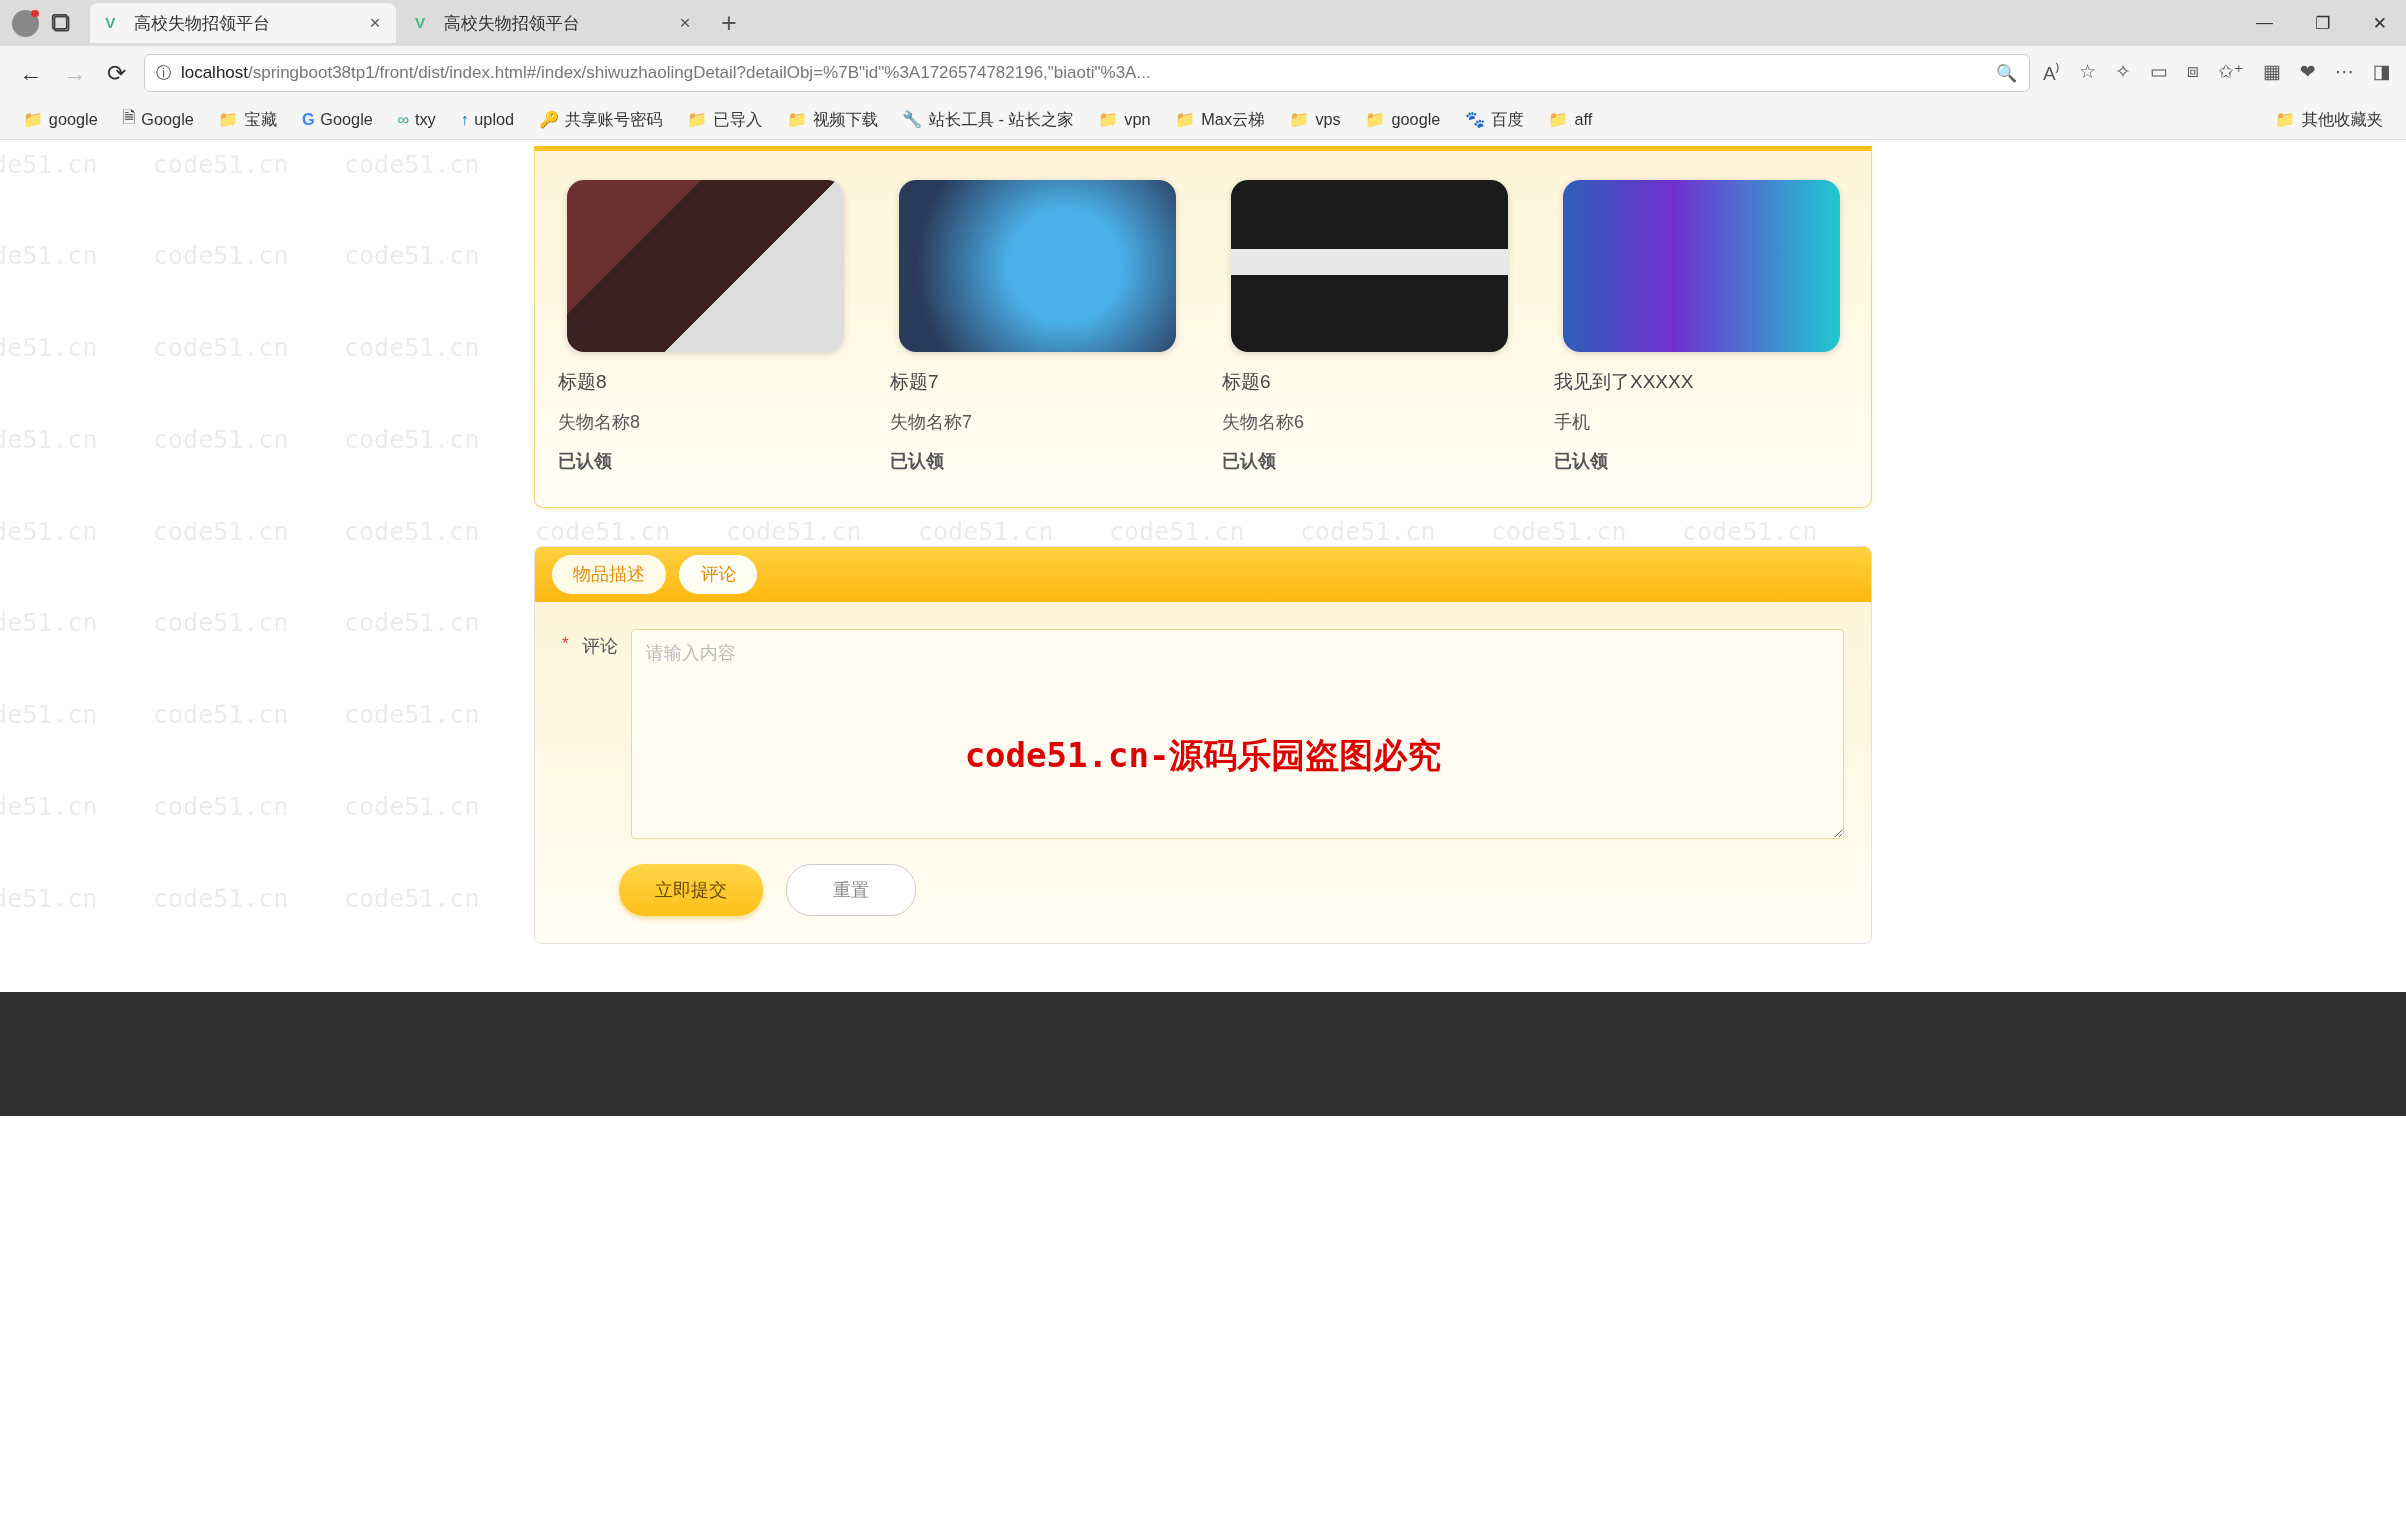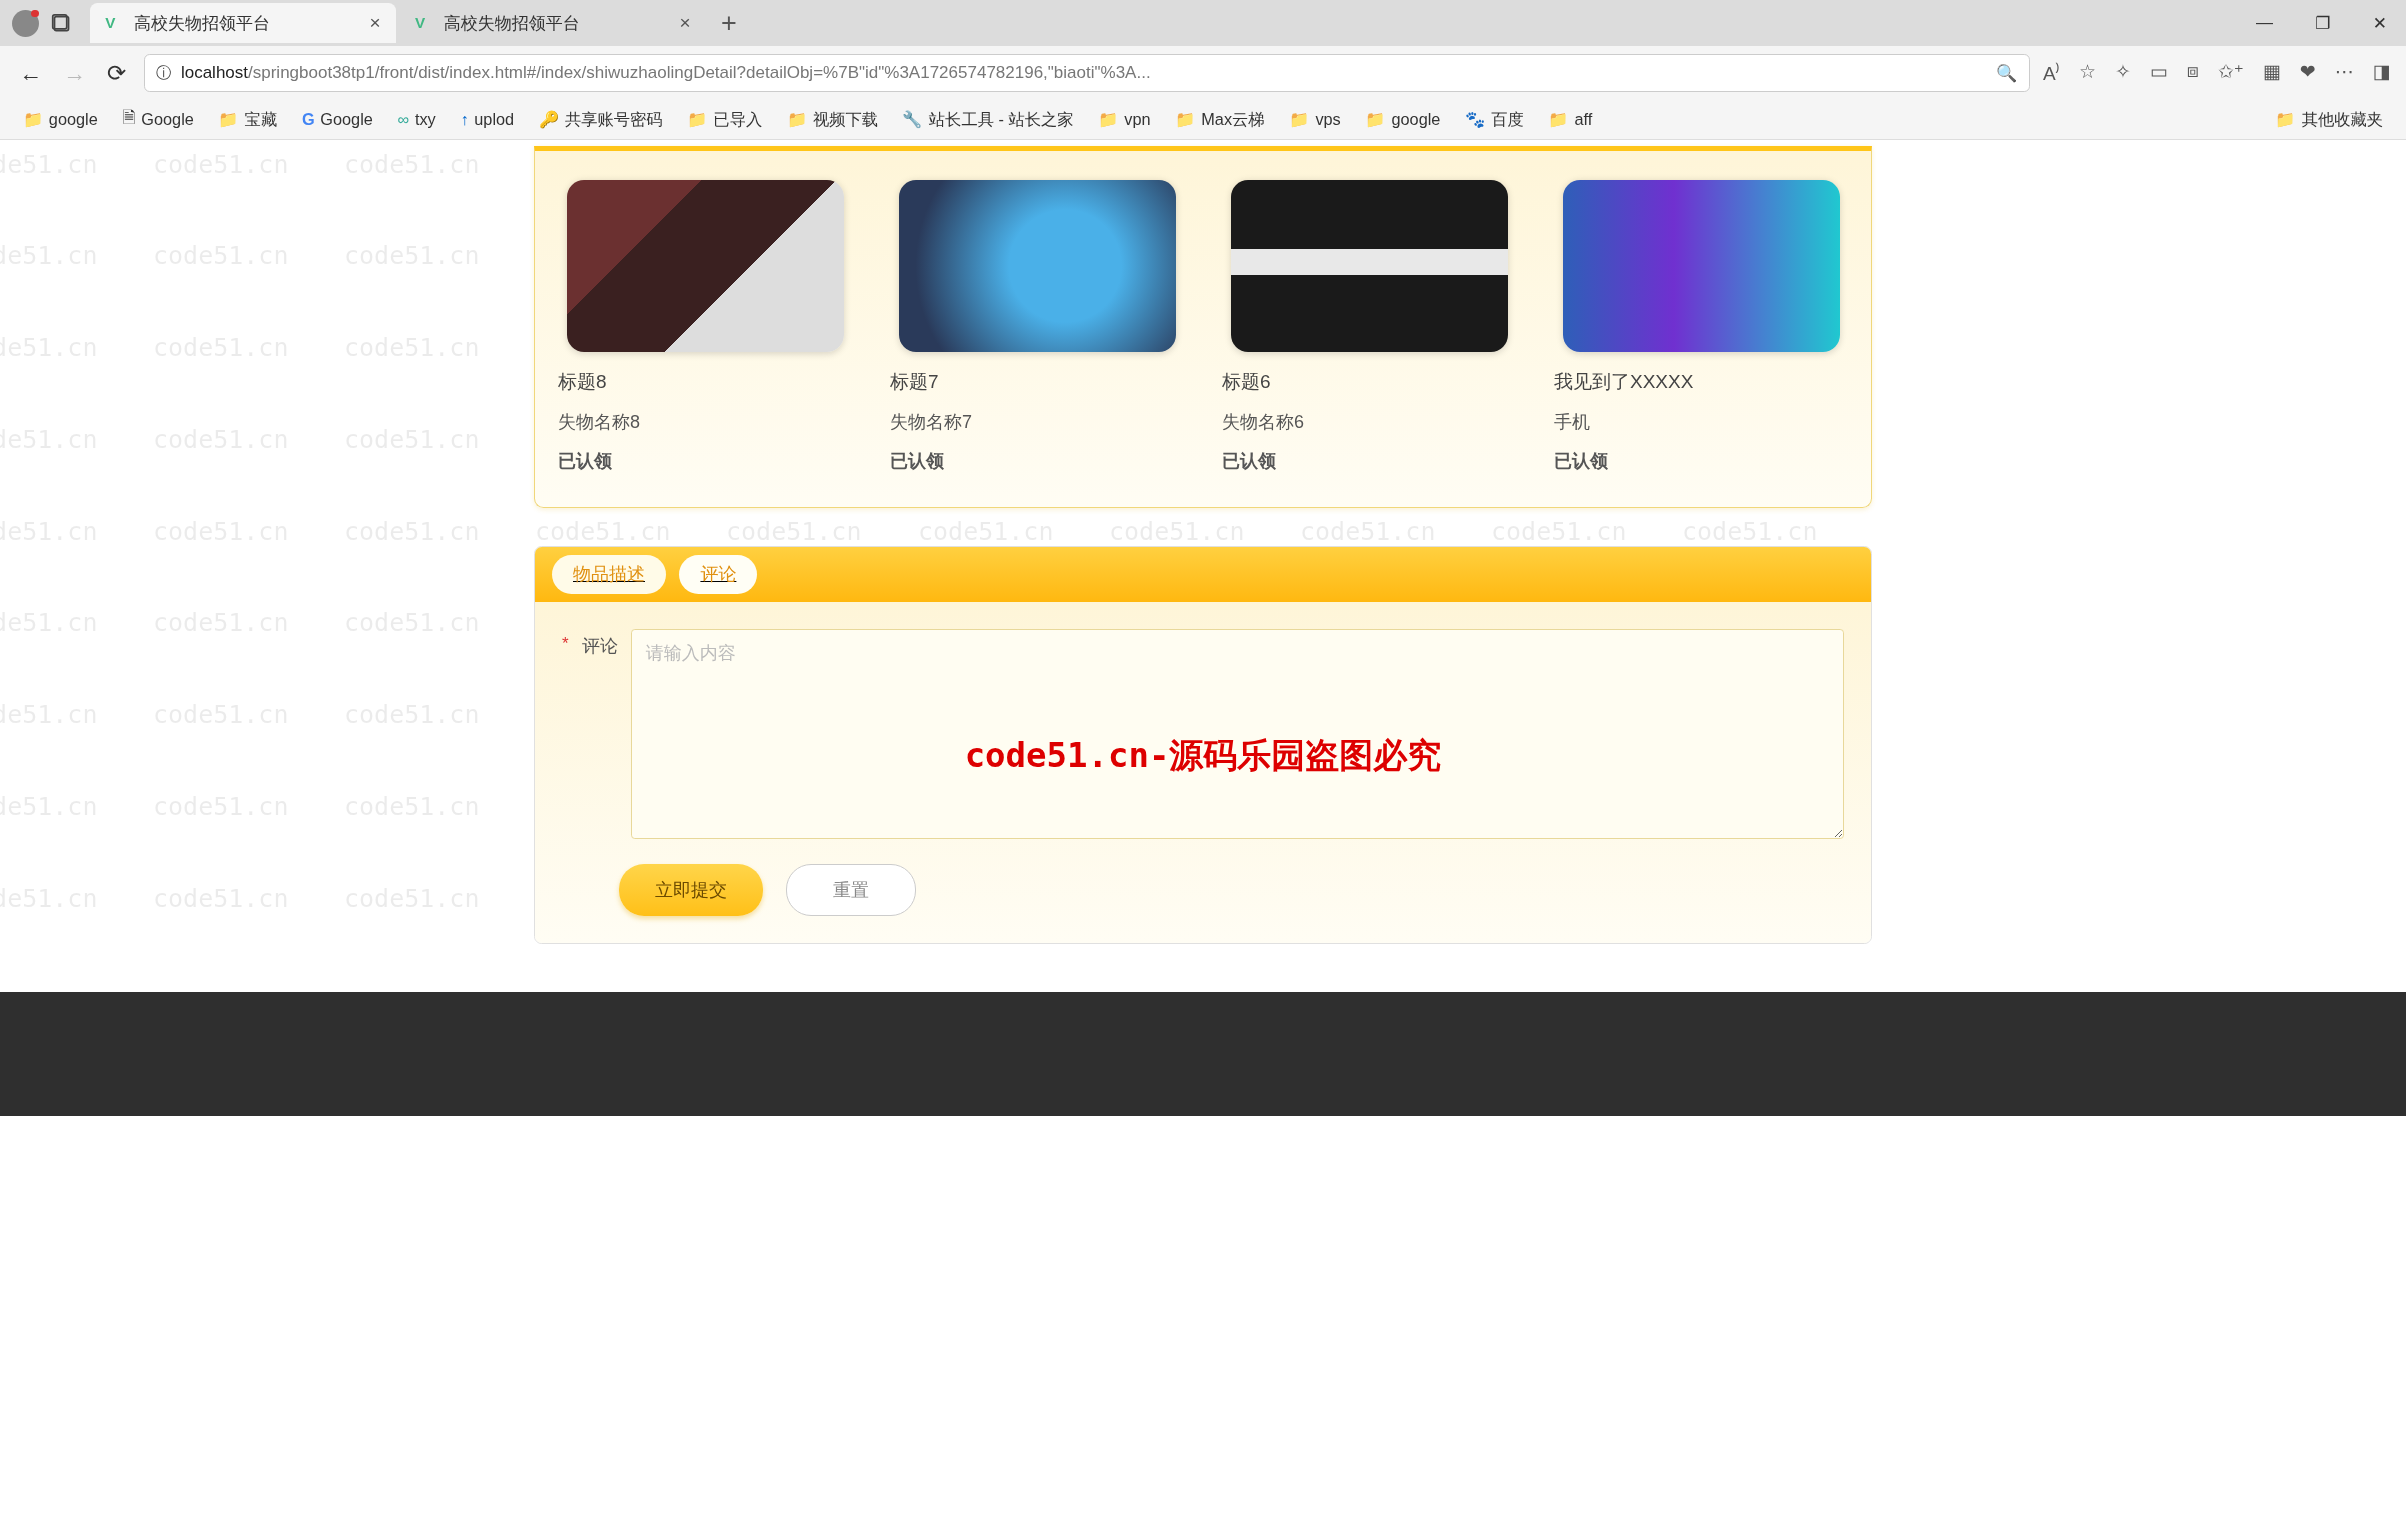--- a/index.html
+++ b/index.html
@@ -47,21 +47,21 @@
 .item-img { width: 277px; height: 172px; border-radius: 17px; margin: 0 auto 17px; background: #888; box-shadow: 0 1.9px 7.6px rgba(0,0,0,.15); }
 .img1 { background: linear-gradient(135deg,#6b3030 30%,#3a2020 30% 60%,#ddd 60%); }
 .img2 { background: radial-gradient(circle at 60% 50%, #4ab0e8 30%, #2a3a5a 80%); }
 .img3 { background: linear-gradient(180deg,#1a1a1a 40%,#e8e8e8 40% 55%,#1a1a1a 55%); }
 .img4 { background: linear-gradient(90deg,#2e5fb8 0%,#7030d0 40%,#20c8d0 100%); }
 .item-title { font-size: 19px; color: #444; margin-bottom: 15.3px; }
 .item-name { font-size: 18px; color: #555; margin-bottom: 15.3px; }
 .item-status { font-size: 18px; color: #555; font-weight: bold; }
 
 .tabs-section { border: 1px solid #e0e0e0; border-radius: 7.6px; overflow: hidden; margin-bottom: 29px; }
-.tabs-header { background: linear-gradient(180deg,#ffd040,#ffb810); padding: 7.6px 17px; display: flex; gap: 13.4px; text-decoration: underline; }
+.tabs-header { background: linear-gradient(180deg,#ffd040,#ffb810); padding: 7.6px 17px; display: flex; gap: 13.4px; }
 .tab-pill { background: #fffbe8; color: #e09010; border-radius: 21px; padding: 7.6px 21px; font-size: 18px; cursor: pointer; border: none; }
 .tab-pill.active { background: #fffef5; }
 .tabs-body { background: linear-gradient(180deg,#fef5d8,#fffdf4); padding: 27px; }
 .comment-row { display: flex; align-items: flex-start; gap: 13.4px; }
 .req-star { color: #d33; font-size: 17px; margin-top: 5.7px; }
 .comment-label { font-size: 18px; color: #555; margin-top: 5.7px; }
 .comment-textarea { flex: 1; min-height: 210px; background: #fffdf2; border: 1px solid #e8d89a; border-radius: 3.8px; padding: 11.5px 13.4px; font-size: 18px; resize: both; font-family: Liberation Serif, serif; }
 .comment-textarea::placeholder { color: #bbb; }
 .btn-row { display: flex; gap: 23px; margin-top: 25px; padding-left: 57px; }
 .btn { border-radius: 25px; padding: 13.4px 36px; font-size: 18px; cursor: pointer; border: none; }

